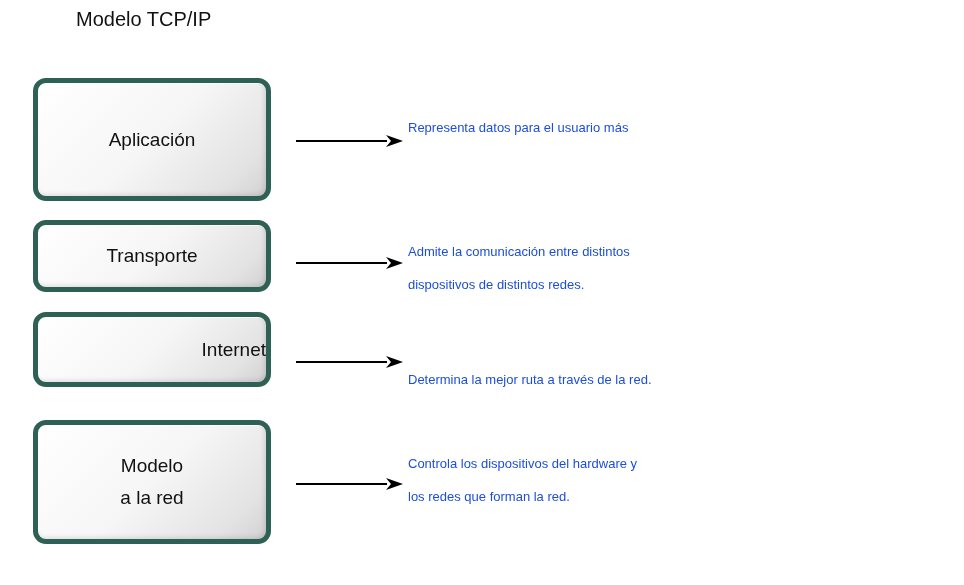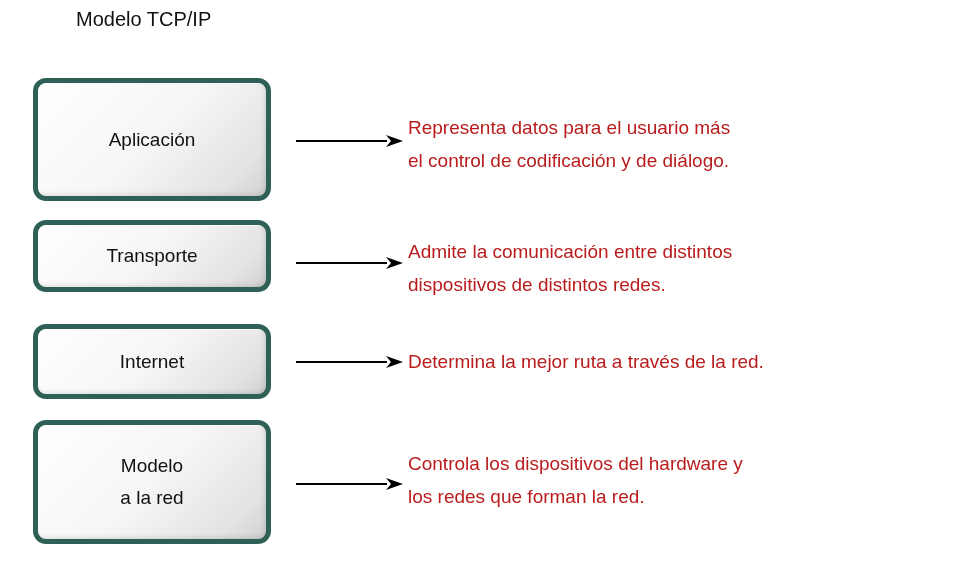--- a/index.html
+++ b/index.html
@@ -41,63 +41,62 @@
   .layer-label {
     display: block;
     font-size: 19px;
     line-height: 32px;
     color: #111111;
     text-align: center;
     white-space: nowrap;
   }
   .box-1 { top: 78px;  height: 123px; }
   .box-2 { top: 220px; height: 72px;  }
-  .box-3 { top: 324px; height: 75px;  }
+  .box-3 { top: 312px; height: 75px; align-items: flex-end;  }
   .box-4 { top: 420px; height: 124px; }
   .arrow {
     position: absolute;
     left: 292px;
     width: 112px;
     height: 20px;
   }
   .arrow-1 { top: 131px; }
   .arrow-2 { top: 253px; }
   .arrow-3 { top: 352px; }
   .arrow-4 { top: 474px; }
   .desc {
     position: absolute;
     left: 408px;
-    font-size: 19px;
+    font-size: 13px;
     line-height: 33px;
-    color: #b91c1c;
+    color: #1d4ed8;
     white-space: nowrap;
   }
   .desc span { display: block; }
   .desc-1 { top: 111px; }
   .desc-2 { top: 235px; }
-  .desc-3 { top: 345px; text-align: right; }
+  .desc-3 { top: 363px; text-align: right; }
   .desc-4 { top: 447px; }
 </style>
 </head>
 <body>
 
 <div class="canvas">
 
   <div class="diagram-title">Modelo TCP/IP</div>
 
   <div class="layer-box box-1">
     <span class="layer-label">Aplicación</span>
   </div>
   <svg class="arrow arrow-1" viewBox="0 0 112 20">
     <line x1="4" y1="10" x2="95" y2="10" stroke="#000000" stroke-width="2"></line>
     <polygon points="94,4 111,10 94,16 99,10" fill="#000000"></polygon>
   </svg>
   <div class="desc desc-1">
     <span>Representa datos para el usuario más</span>
-    <span>el control de codificación y de diálogo.</span>
   </div>
 
   <div class="layer-box box-2">
     <span class="layer-label">Transporte</span>
   </div>
   <svg class="arrow arrow-2" viewBox="0 0 112 20">
     <line x1="4" y1="10" x2="95" y2="10" stroke="#000000" stroke-width="2"></line>
     <polygon points="94,4 111,10 94,16 99,10" fill="#000000"></polygon>
   </svg>
   <div class="desc desc-2">

